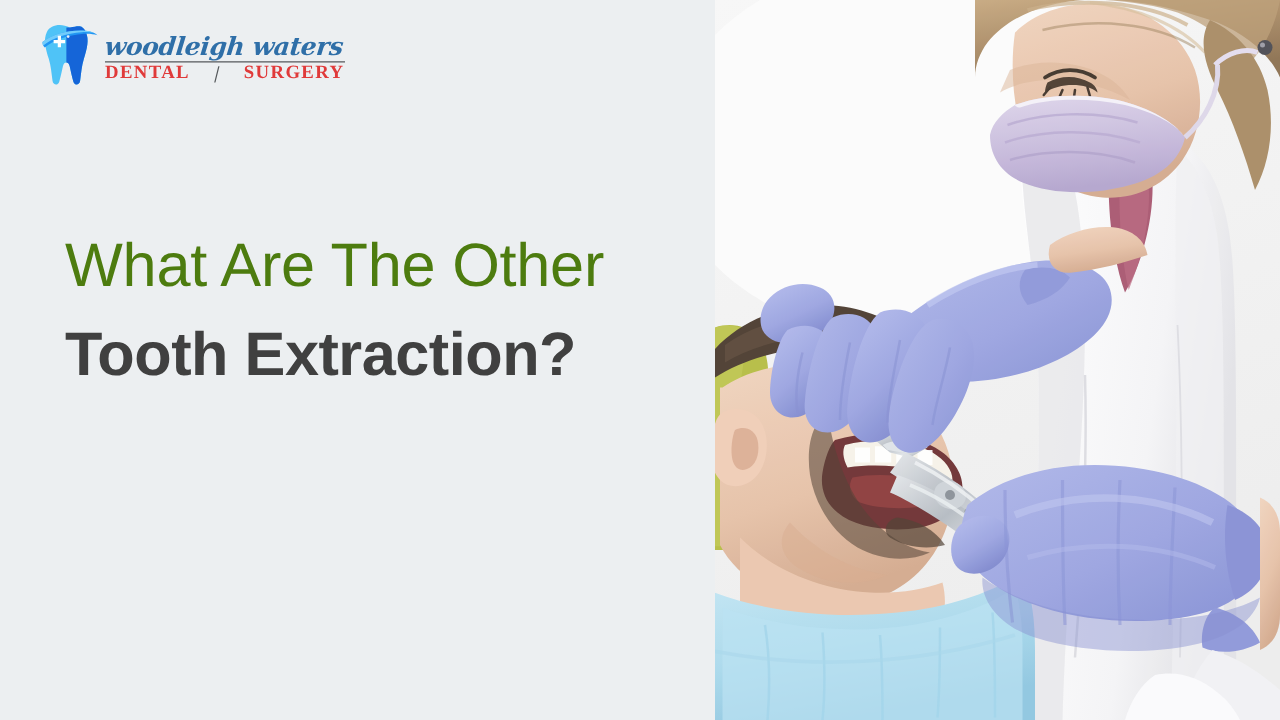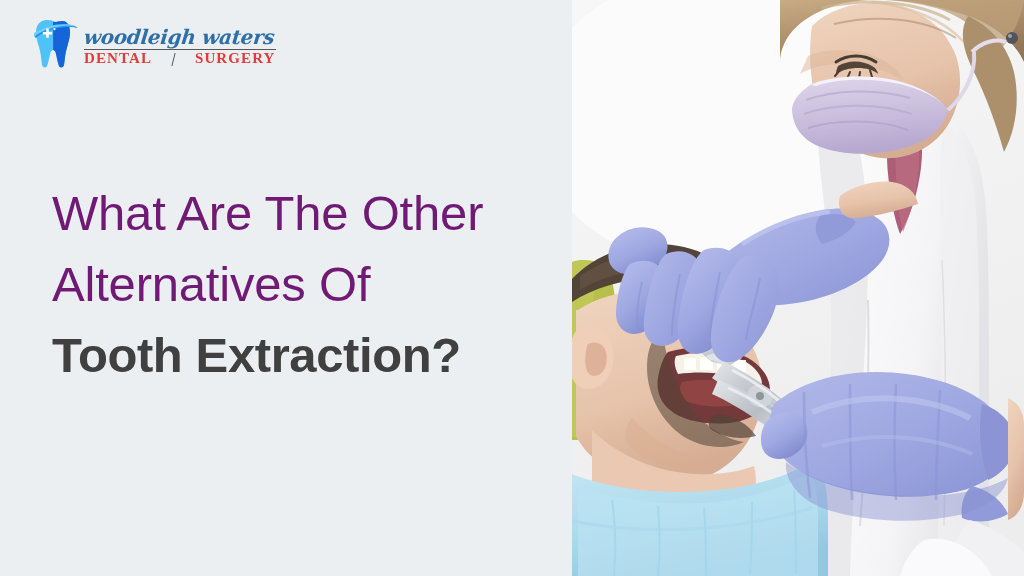--- a/index.html
+++ b/index.html
@@ -94,21 +94,21 @@
     position: absolute;
     left: 52px;
     top: 178px;
     width: 500px;
   }
   .headline-line {
     font-family: "Liberation Sans", sans-serif;
     font-weight: normal;
     font-size: 49px;
     line-height: 71px;
-    color: #701a75;
+    color: #4d7c0f;
     letter-spacing: -0.2px;
     white-space: nowrap;
   }
   .headline-line.accent {
     font-weight: bold;
     color: #404040;
     letter-spacing: -0.4px;
   }
 
   
@@ -152,21 +152,20 @@
         <span class="logo-sub">
           <span>DENTAL</span>
           <span class="divider"></span>
           <span>SURGERY</span>
         </span>
       </span>
     </div>
 
     <div class="headline">
       <div class="headline-line">What Are The Other</div>
-      <div class="headline-line">Alternatives Of</div>
       <div class="headline-line accent">Tooth Extraction?</div>
     </div>
 
   </div>
 
   <div class="photo">
     <svg viewBox="0 0 452 576" width="452" height="576" aria-hidden="true">
       <defs>
         <linearGradient id="gGlove" x1="0" y1="0" x2="1" y2="1">
           <stop offset="0%" stop-color="#aeb5e8"></stop>

